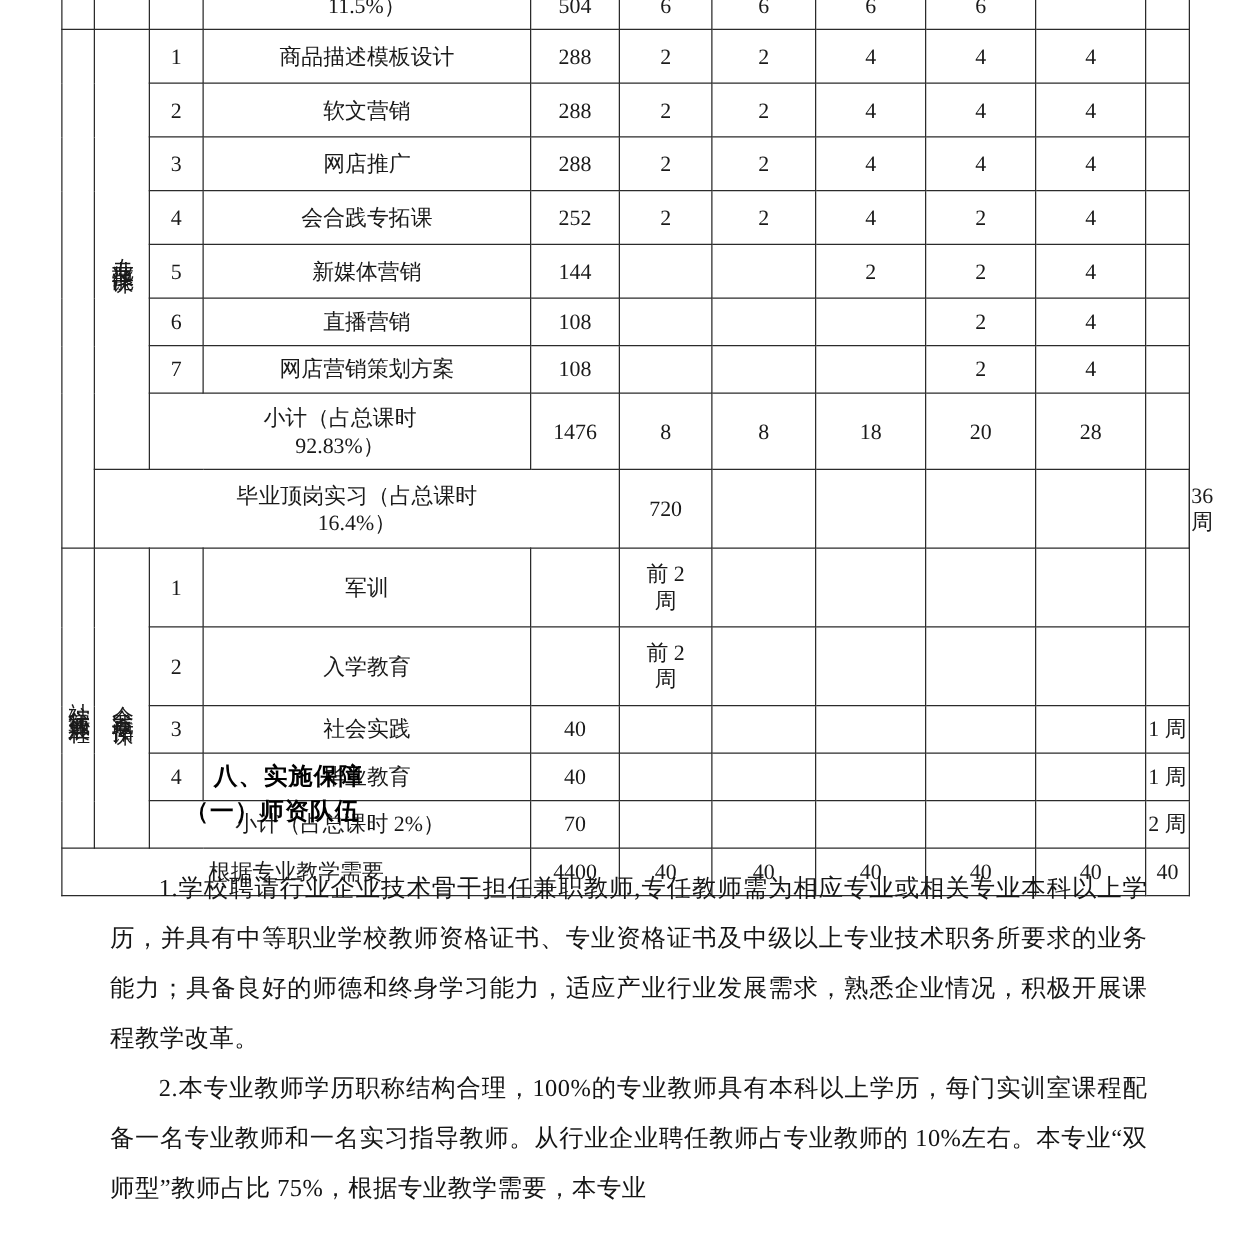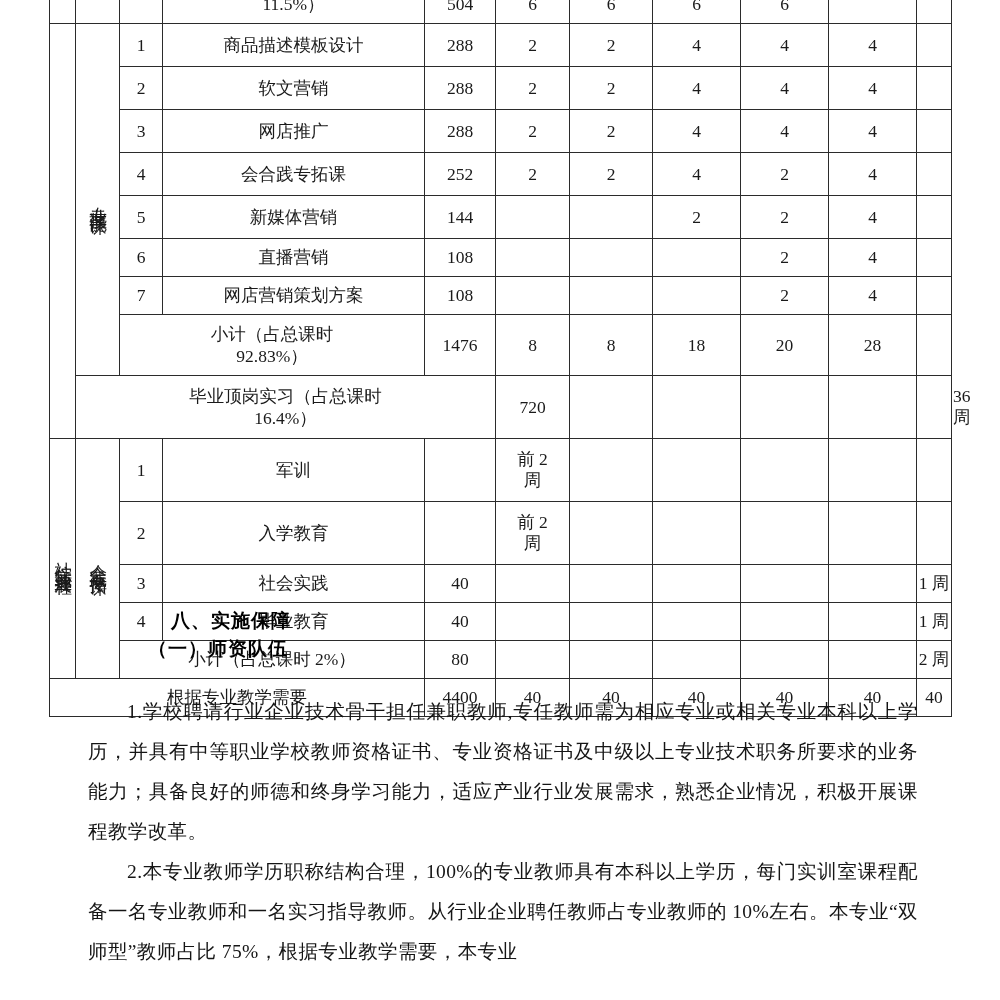--- a/index.html
+++ b/index.html
@@ -307,21 +307,21 @@
           <td class="num"></td>
           <td class="num"></td>
           <td class="num"></td>
           <td class="num"></td>
           <td class="num"></td>
           <td class="num wk">1 周</td>
         </tr>
 
         <tr>
           <td colspan="2" style="height:33px">小计（占总课时 2%）</td>
-          <td class="num">80</td>
+          <td class="num">70</td>
           <td class="num"></td>
           <td class="num"></td>
           <td class="num"></td>
           <td class="num"></td>
           <td class="num"></td>
           <td class="num wk">2 周</td>
         </tr>
 
         <tr>
           <td colspan="4" style="height:33px">根据专业教学需要</td>

